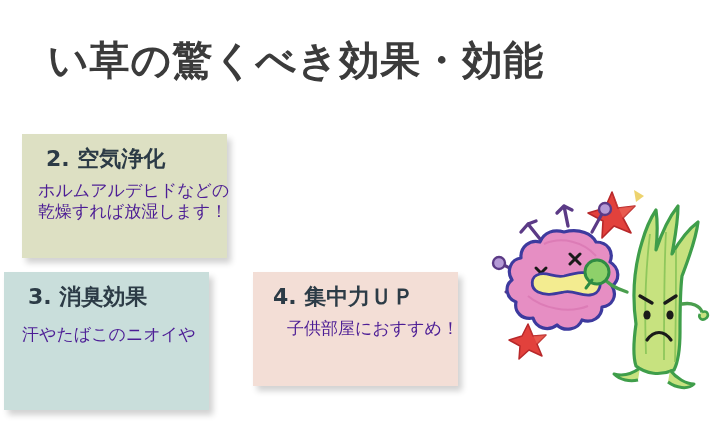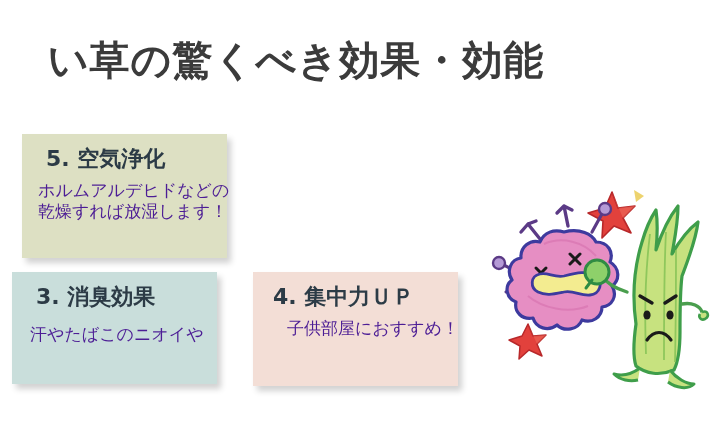--- a/index.html
+++ b/index.html
@@ -77,23 +77,23 @@
     left: 253px;
     top: 134px;
     height: 124px;
     background: #ccc9dd;
   }
   #card-2 .card-heading { padding-left: 16px; }
   #card-2 .card-body { padding-left: 8px; margin-top: 6px; }
 
   
   #card-3 {
-    left: 12px;
+    left: 4px;
     top: 272px;
-    height: 112px;
+    height: 138px;
     background: #c9dedb;
   }
   #card-3 .card-heading { padding-left: 16px; }
   #card-3 .card-body { padding-left: 10px; margin-top: 12px; }
 
   
   #card-4 {
     left: 253px;
     top: 272px;
     height: 114px;
@@ -113,21 +113,21 @@
   #illustration svg { display: block; }
 </style>
 </head>
 <body>
 
 <div id="page" style="background: rgb(255, 255, 255);">
 
   <div id="title" style="color: rgb(59, 59, 59);">い草の驚くべき効果・効能</div>
 
   <div class="card" id="card-1" style="background: rgb(221, 224, 195);">
-    <div class="card-heading" style="color: rgb(44, 59, 70);">5.  空気浄化</div>
+    <div class="card-heading" style="color: rgb(44, 59, 70);">2.  空気浄化</div>
     <div class="card-body">
       <div>ホルムアルデヒドなどの</div>
       <div>乾燥すれば放湿します！</div>
     </div>
   </div>
 
 
   <div class="card" id="card-3" style="background: rgb(201, 222, 219);">
     <div class="card-heading" style="color: rgb(44, 59, 70);">3.  消臭効果</div>
     <div class="card-body">

